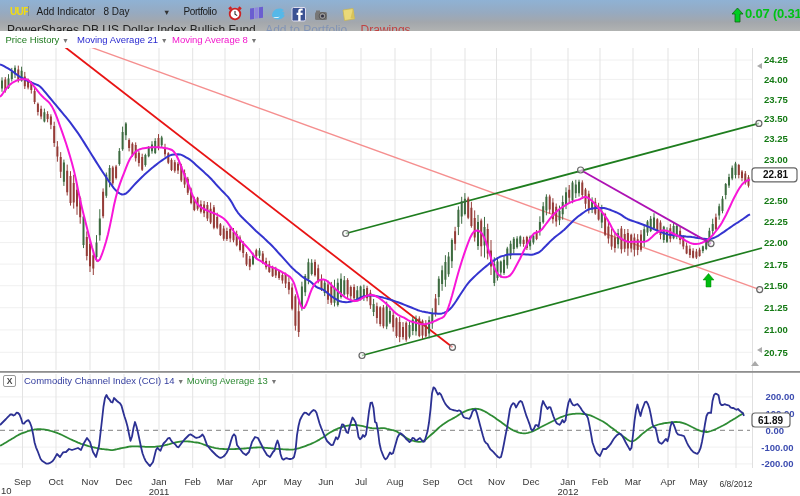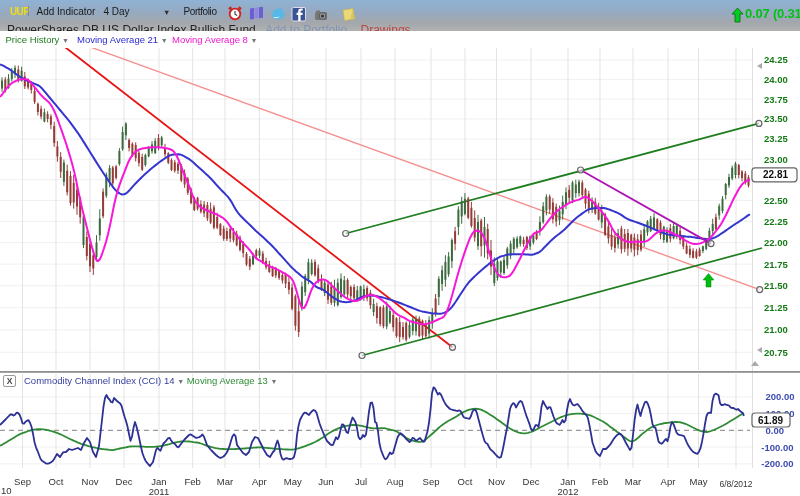--- a/index.html
+++ b/index.html
@@ -92,21 +92,21 @@
 <text x="159" y="494.5" font-size="9.5" fill="#333" text-anchor="middle">2011</text>
 <text x="568" y="494.5" font-size="9.5" fill="#333" text-anchor="middle">2012</text>
 <text x="1" y="494" font-size="9.5" fill="#333">10</text>
 <text x="736" y="486.5" font-size="8.5" fill="#333" text-anchor="middle">6/8/2012</text>
 </g>
 </svg>
 <div id="topbar">
  <div class="tb" style="left:10px;color:#f2dc12;font-weight:bold;font-size:10px;top:5.5px;letter-spacing:-0.6px">UUP</div>
  <div class="tb" style="left:27px;color:#7d8792;top:4px;font-size:11px">|</div>
  <div class="tb" style="left:36.5px;">Add Indicator</div>
- <div class="tb" style="left:103.5px;">4 Day</div>
+ <div class="tb" style="left:103.5px;">8 Day</div>
  <div class="tb" style="left:163px;font-size:7.5px;color:#333;top:8px">▼</div>
  <div class="tb" style="left:183.5px;letter-spacing:-0.4px">Portfolio</div>
  <div class="tb" style="left:745px;top:6px;color:#00c214;font-weight:bold;font-size:13px;letter-spacing:-0.2px">0.07 (0.31%)</div>
  <svg width="520" height="24" style="left:228px;top:5px;width:520px;height:24px">
   <g transform="translate(0,2)">
   <circle cx="7" cy="7" r="6.2" fill="#cc2222"></circle>
           <circle cx="7" cy="7" r="4.4" fill="#fff"></circle>
   <path d="M7 4v3.2l2.2 1.4" stroke="#333" stroke-width="1.1" fill="none"></path>
   <rect x="0.8" y="0.2" width="3" height="2.6" fill="#cc2222" transform="rotate(-40 2 1.5)"></rect>
   <rect x="10.2" y="0.2" width="3" height="2.6" fill="#cc2222" transform="rotate(40 12 1.5)"></rect>

